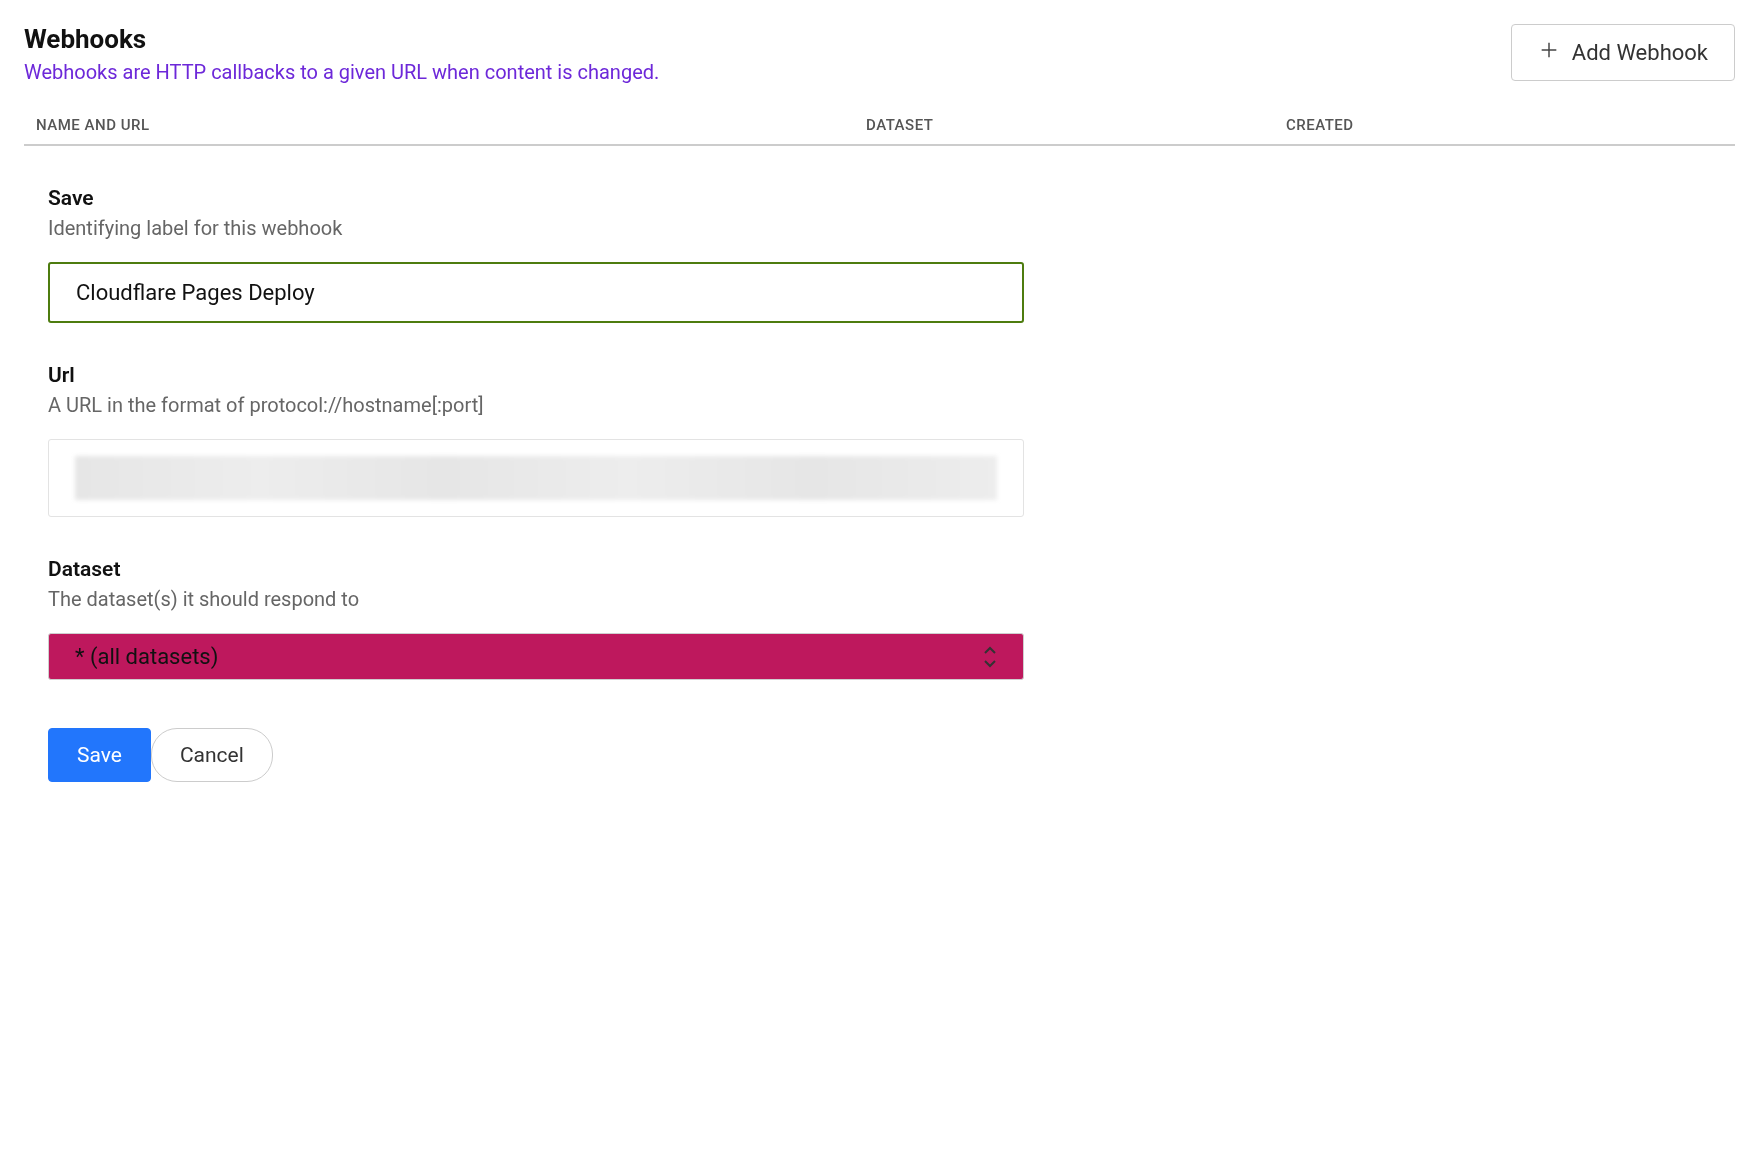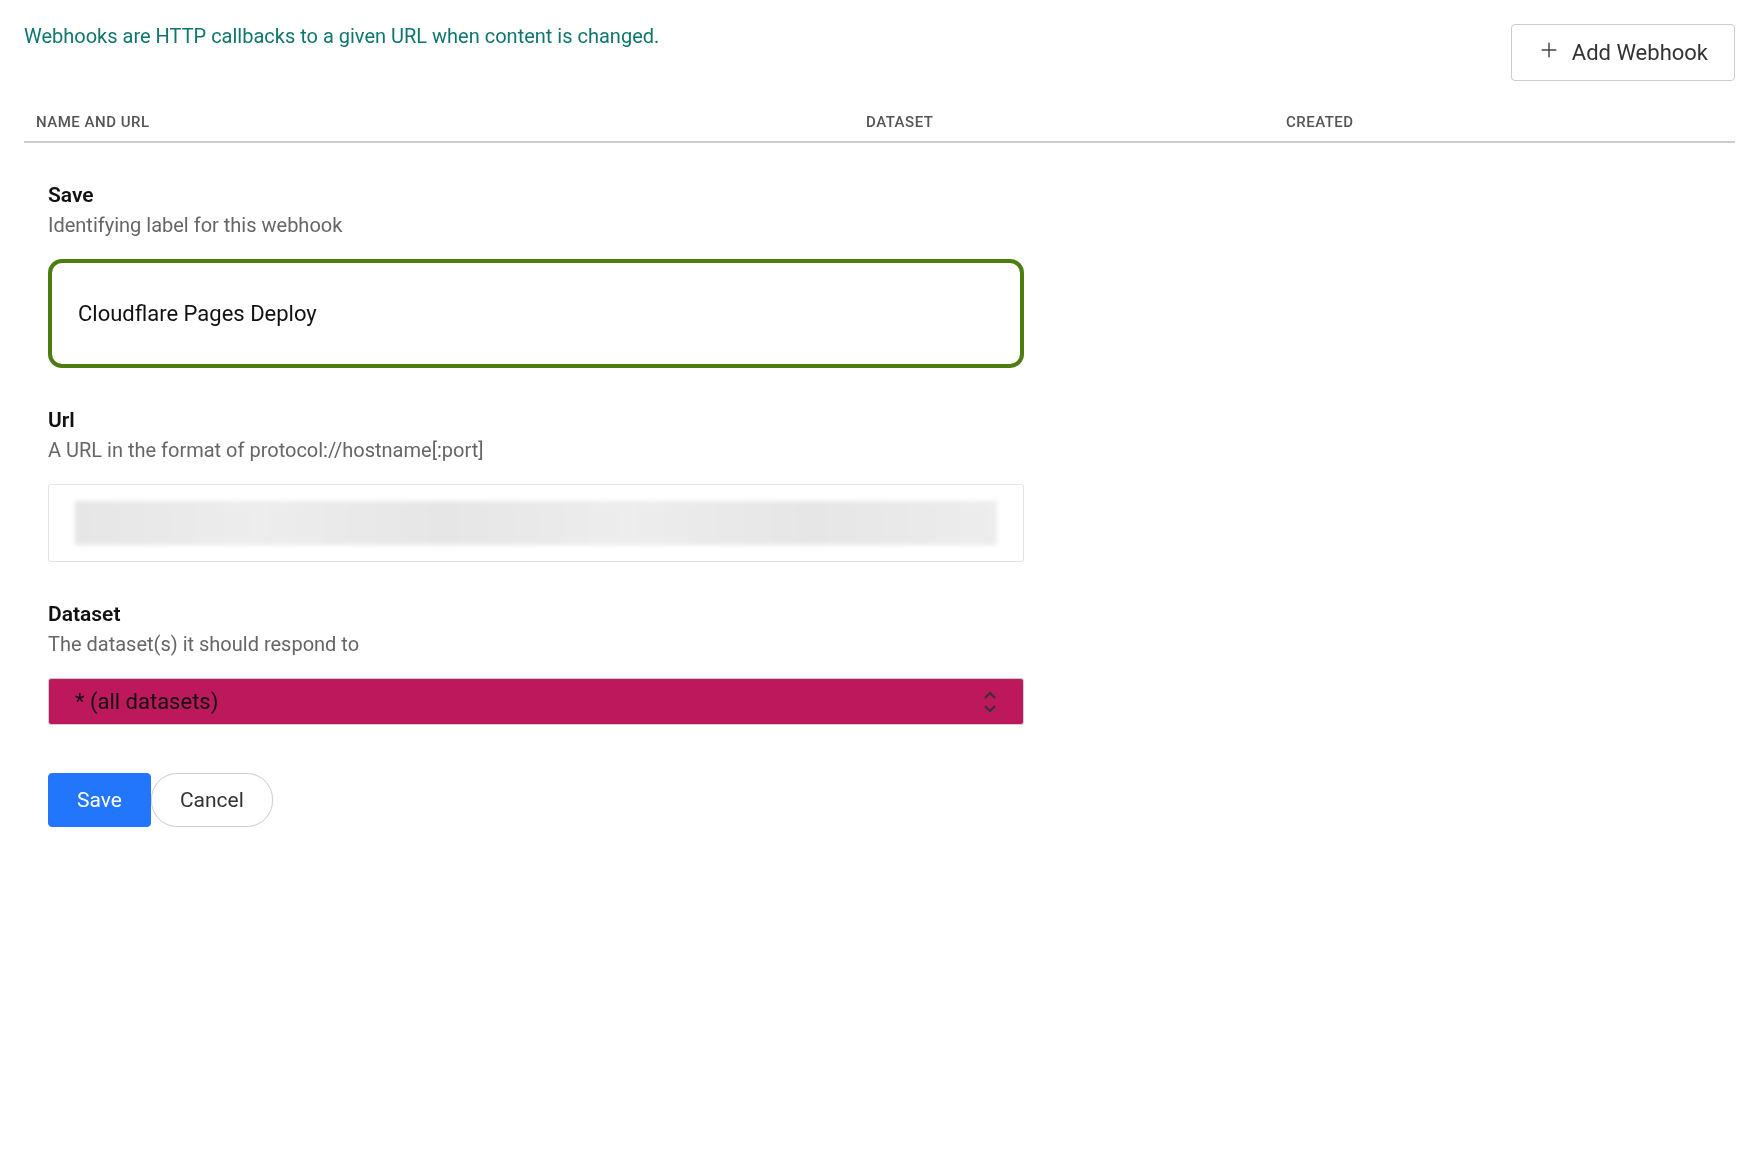--- a/index.html
+++ b/index.html
@@ -21,21 +21,21 @@
       margin-bottom: 32px;
     }
     .header-text h1 {
       font-size: 26px;
       font-weight: 700;
       color: #111;
       margin-bottom: 6px;
     }
     .header-text p {
       font-size: 20px;
-      color: #0f766e;
+      color: #6d28d9;
       font-weight: 400;
     }
     .add-btn {
       display: inline-flex;
       align-items: center;
       gap: 12px;
       padding: 14px 26px;
       border: 1px solid #ccc;
       border-radius: 4px;
       background: #fff;
@@ -81,24 +81,24 @@
       margin-bottom: 6px;
       display: block;
     }
     .field-help {
       font-size: 20px;
       color: #666;
       margin-bottom: 22px;
     }
     .text-input {
       width: 100%;
-      padding: 38px 26px;
+      padding: 16px 26px;
       font-size: 22px;
-      border: 4px solid #4d7c0f;
-      border-radius: 14px;
+      border: 2px solid #4d7c0f;
+      border-radius: 3px;
       font-family: inherit;
       color: #111;
       background: #fff;
     }
     .url-box {
       width: 100%;
       padding: 16px 26px;
       border: 1px solid #e3e3e3;
       border-radius: 3px;
       background: #fff;
@@ -164,20 +164,21 @@
       color: #333;
       border-color: #ccc;
       border-radius: 26px;
     }
   </style>
 </head>
 <body>
 
 <div class="header-row">
   <div class="header-text">
+    <h1>Webhooks</h1>
     <p>Webhooks are HTTP callbacks to a given URL when content is changed.</p>
   </div>
   <button class="add-btn">
     <span>
       <svg viewBox="0 0 24 24" fill="none">
           <path d="M12 4v16M4 12h16"></path>
         </svg>
     </span>
     <span>Add Webhook</span>
   </button>

